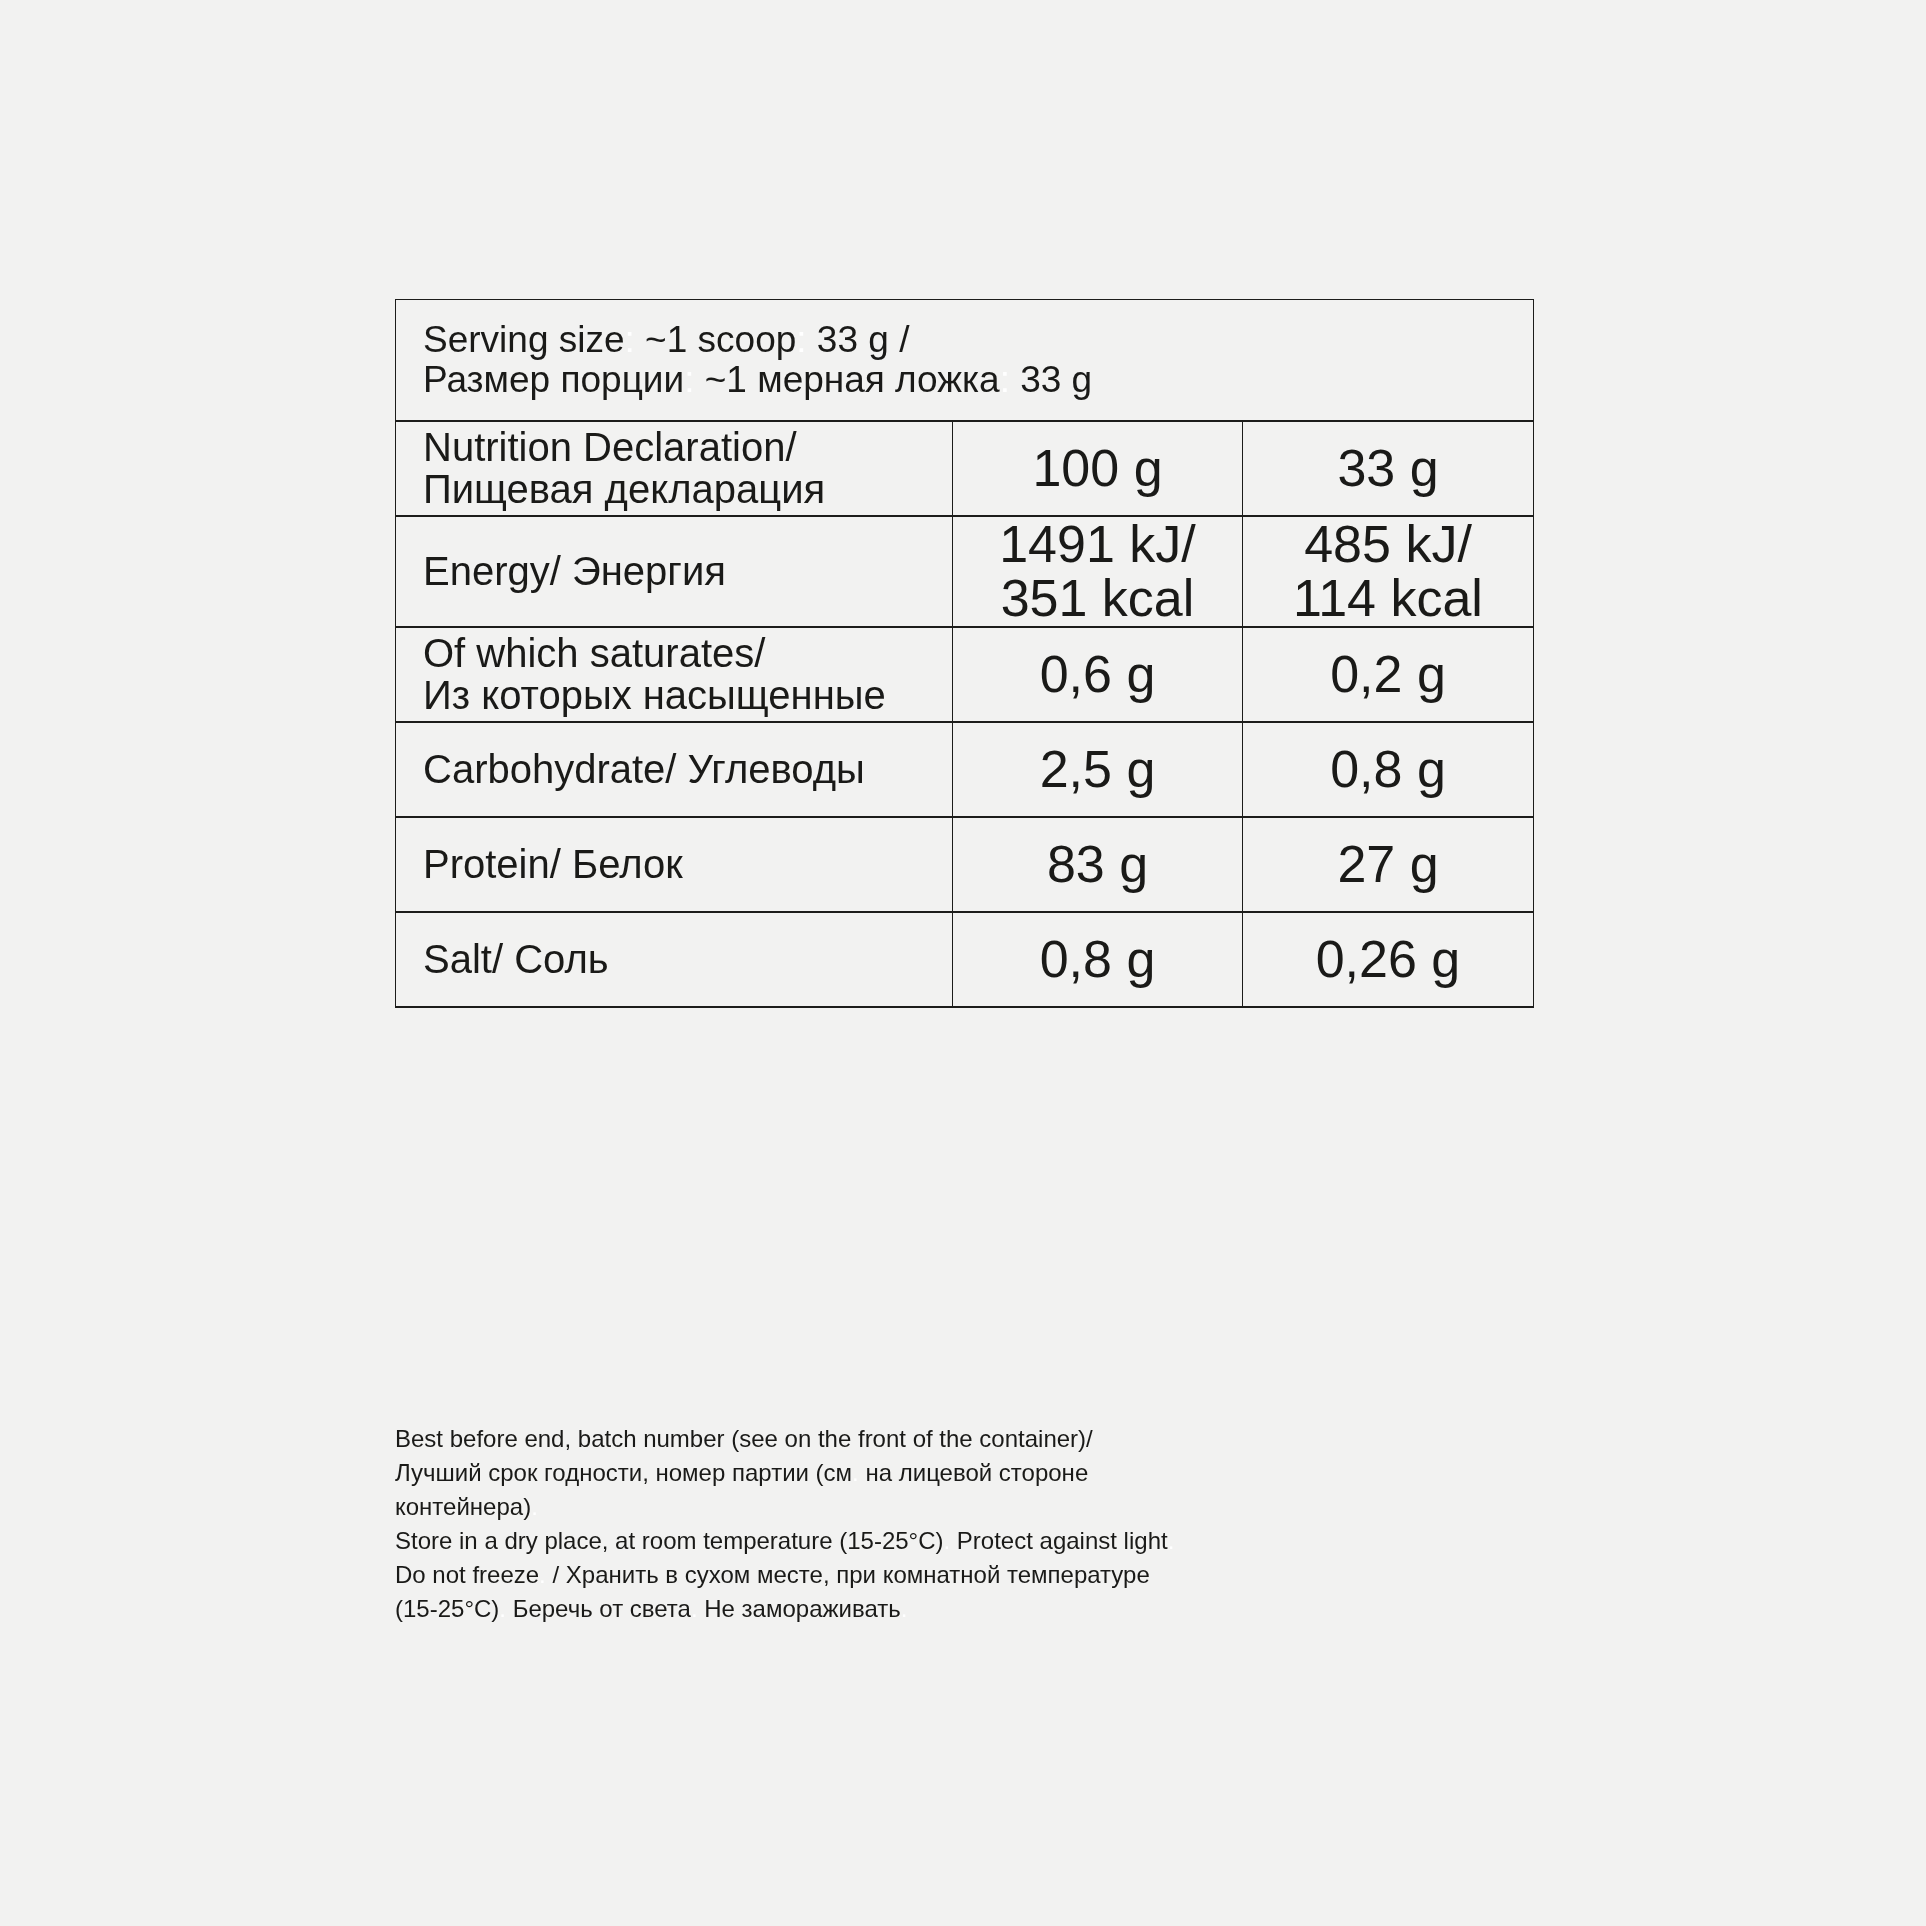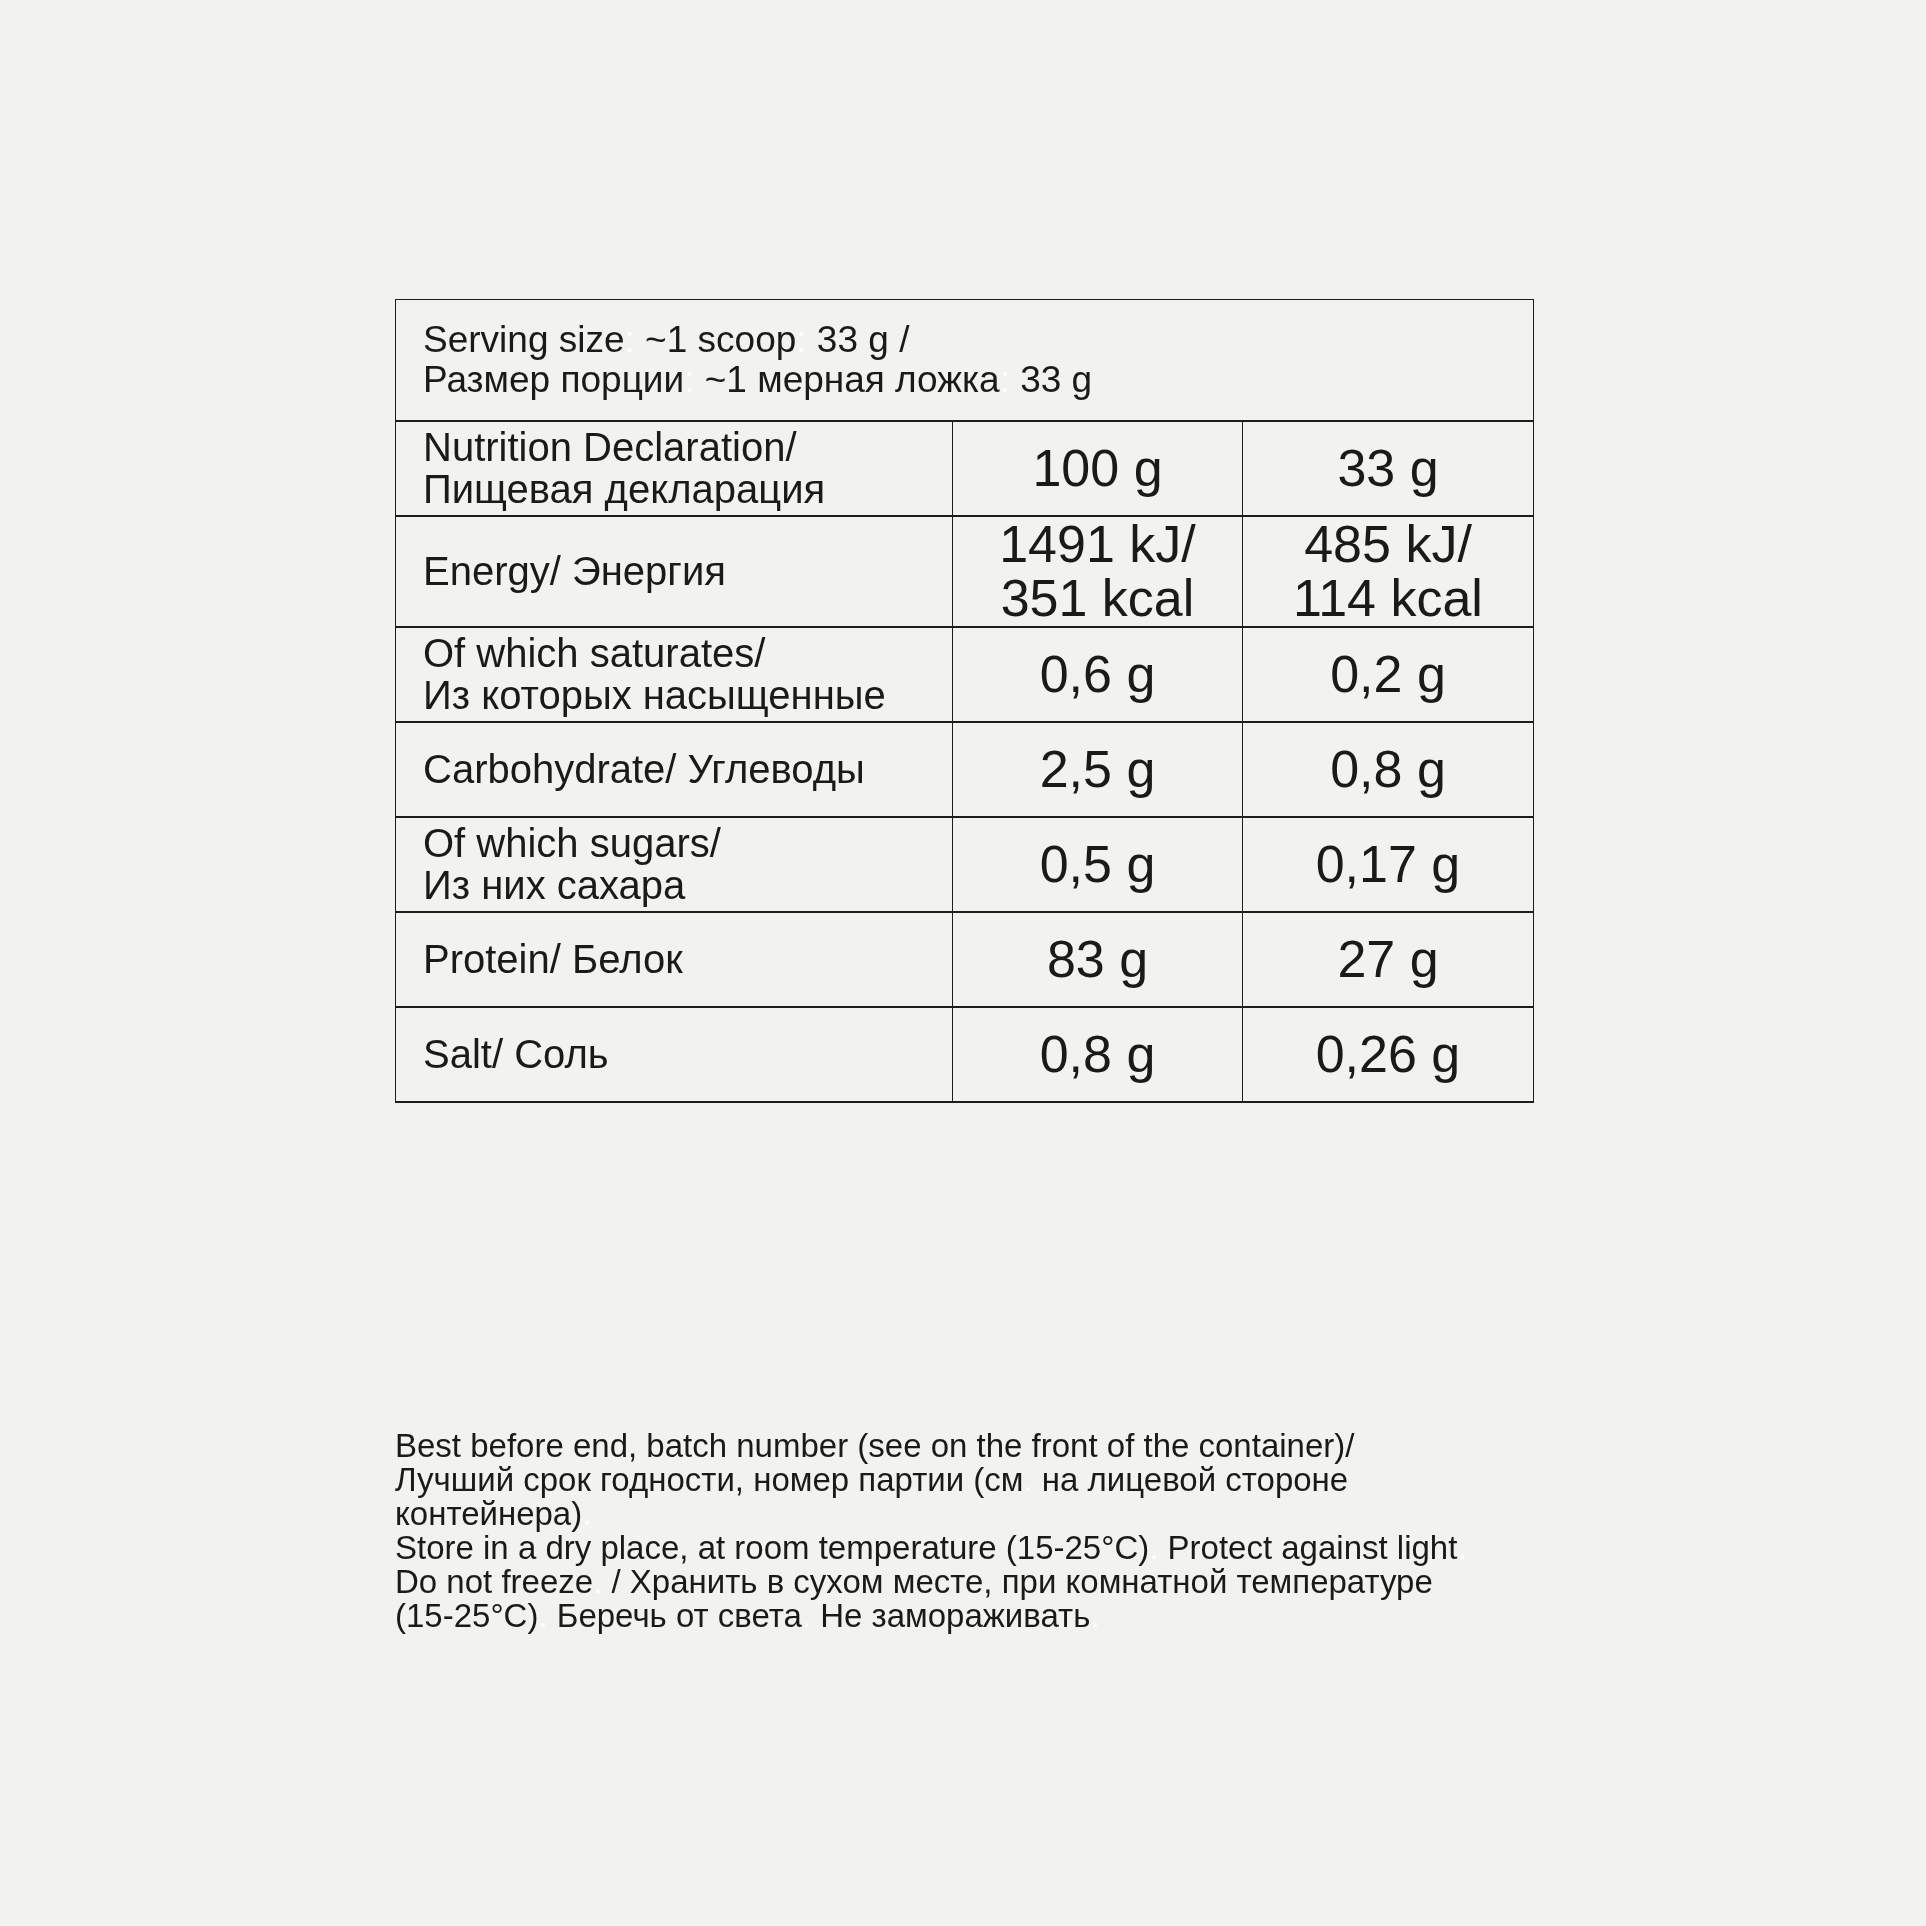--- a/index.html
+++ b/index.html
@@ -49,23 +49,22 @@
     line-height: 1.05;
     padding: 0 4.5px;
   }
   .line { white-space: nowrap; }
   .wpunct { color: #ffffff; }
   .footer {
     position: absolute;
     left: 395px;
     top: 1422px;
     width: 1168px;
-    font-size: 33px;
+    font-size: 24px;
     line-height: 34px;
-    margin-top: 7px;
   }
 </style>
 </head>
 <body>
 
 <div class="page">
 
   <table class="nutri">
     <colgroup>
       <col style="width:557px">
@@ -122,32 +121,20 @@
           </td>
         <td class="val-cell">
             <div class="line"><span>2,5 g</span></div>
           </td>
         <td class="val-cell">
             <div class="line"><span>0,8 g</span></div>
           </td>
       </tr>
       <tr class="r-std">
         <td class="label-cell">
-            <div class="line"><span>Of which sugars/</span></div>
-            <div class="line"><span>Из них сахара</span></div>
-          </td>
-        <td class="val-cell">
-            <div class="line"><span>0,5 g</span></div>
-          </td>
-        <td class="val-cell">
-            <div class="line"><span>0,17 g</span></div>
-          </td>
-      </tr>
-      <tr class="r-std">
-        <td class="label-cell">
             <div class="line"><span>Protein/ Белок</span></div>
           </td>
         <td class="val-cell">
             <div class="line"><span>83 g</span></div>
           </td>
         <td class="val-cell">
             <div class="line"><span>27 g</span></div>
           </td>
       </tr>
       <tr class="r-std">

